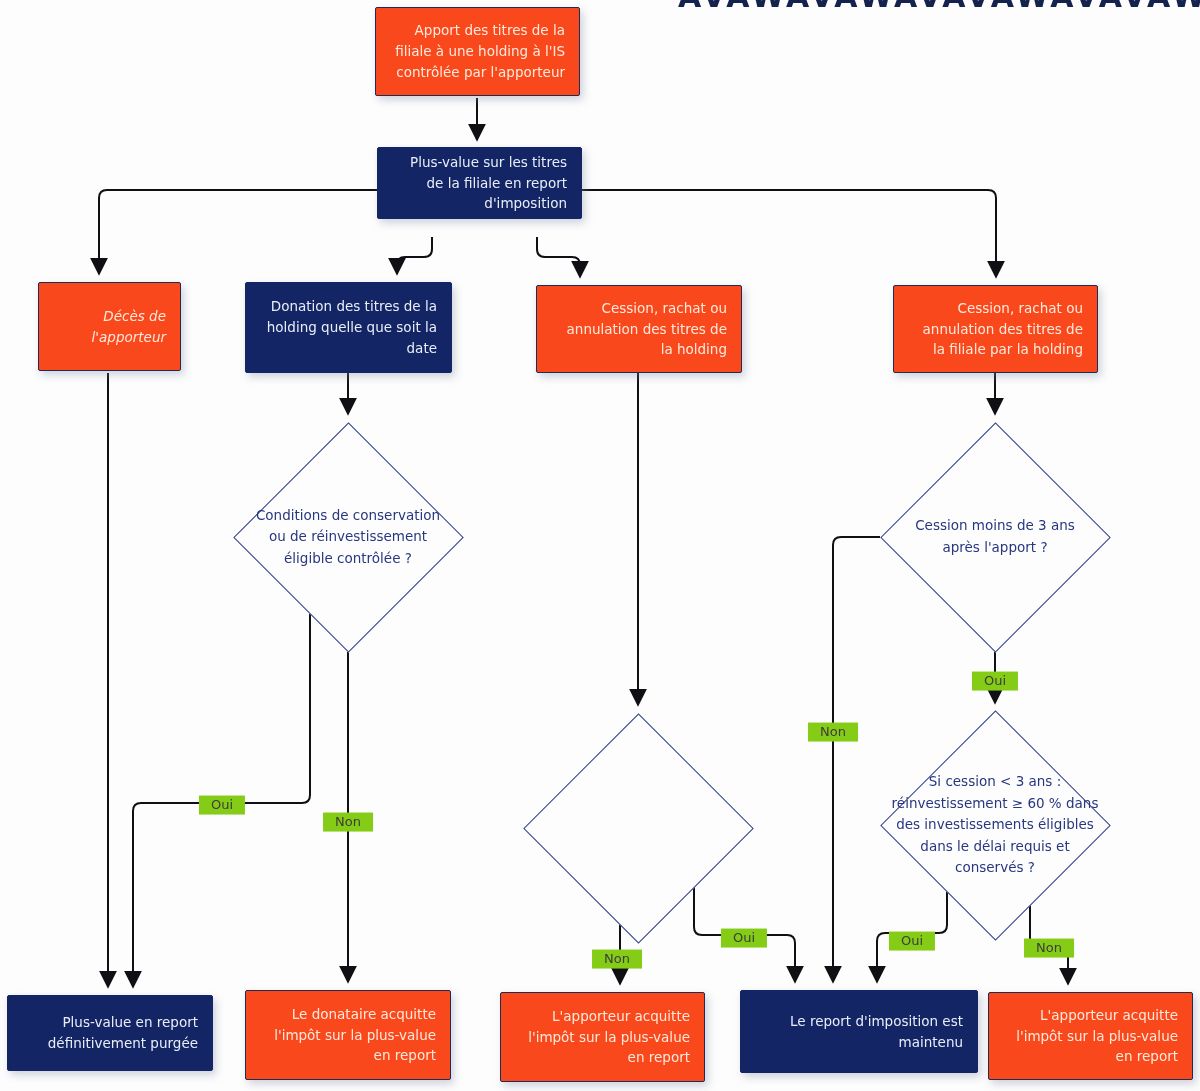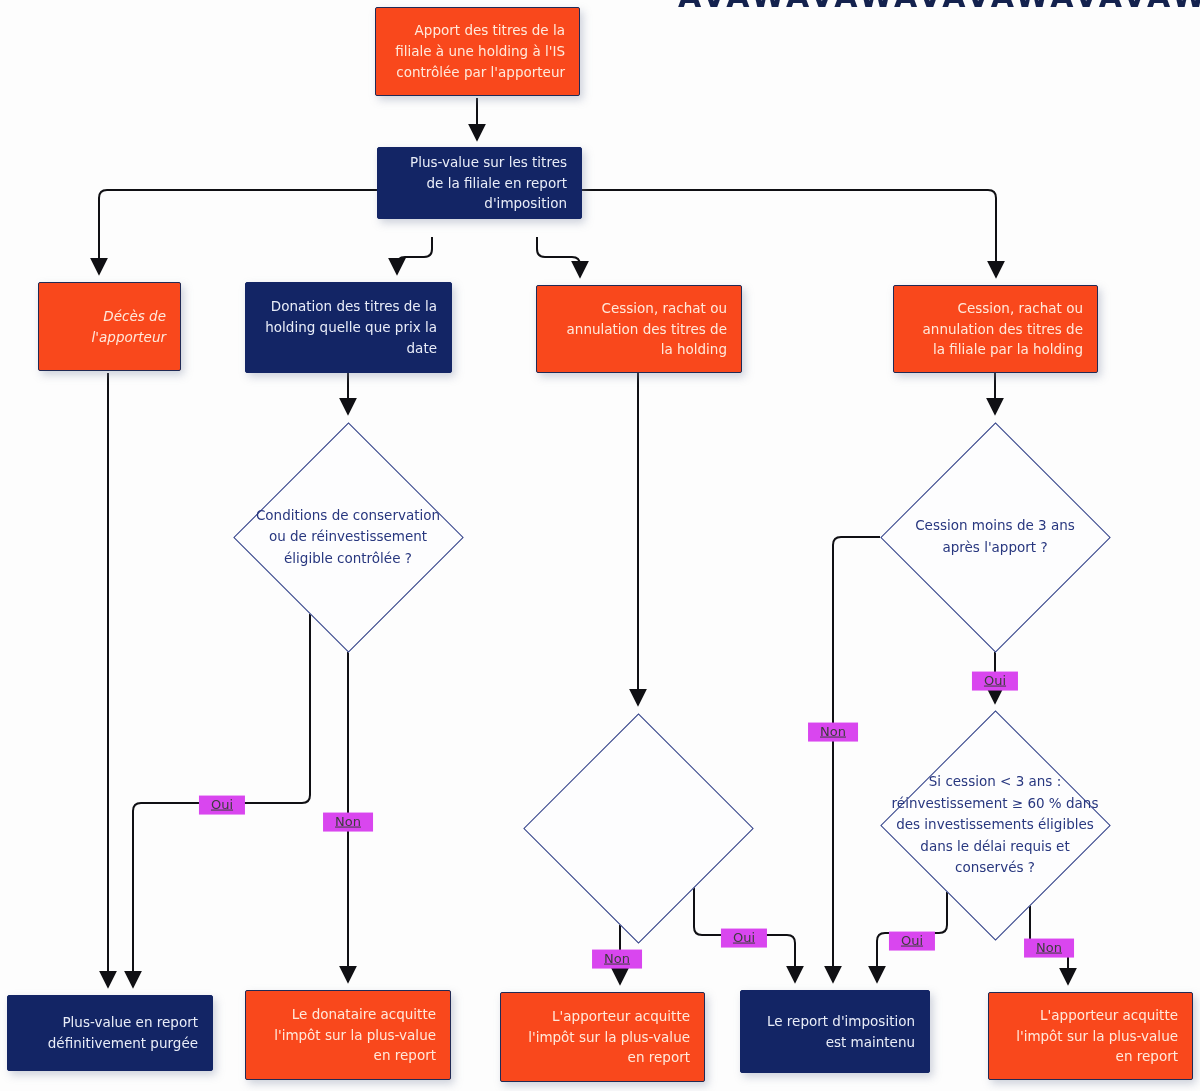--- a/index.html
+++ b/index.html
@@ -19,21 +19,21 @@
   .diamond{
     position:absolute;z-index:1;transform:rotate(45deg);
     background:#fdfdfe;border:1.5px solid #303f87;box-sizing:border-box;
   }
   .diamond-text{
     position:absolute;z-index:2;display:flex;align-items:center;justify-content:center;
     text-align:center;color:#28377f;font-size:13.5px;line-height:1.6;
   }
   .edge-label{
     position:absolute;z-index:3;transform:translate(-50%,-50%);
-    background:#d946ef;color:#3d3d3d;font-size:13px;padding:1px 12px;line-height:1.3;text-decoration:underline;
+    background:#84cc16;color:#3d3d3d;font-size:13px;padding:1px 12px;line-height:1.3;
   }
   .top-strip{
     position:absolute;left:678px;top:0;width:522px;height:15px;overflow:hidden;z-index:1;
   }
   .top-strip-inner{
     position:absolute;left:0;top:-21px;font-size:30px;font-weight:bold;color:#14224e;
     letter-spacing:3px;white-space:nowrap;font-family:"DejaVu Sans",sans-serif;
   }
 </style>
 </head>
@@ -71,21 +71,21 @@
       <path d="M1030,905 V939 Q1030,947 1038,947 H1060 Q1068,947 1068,955 V984" marker-end="url(#arw)"></path>
     </g>
   </svg>
 
   <div class="node orange" style="left:375px;top:7px;width:205px;height:89px;">Apport des titres de la filiale à une holding à l'IS contrôlée par l'apporteur</div>
 
   <div class="node navy" style="left:377px;top:147px;width:205px;height:72px;">Plus-value sur les titres de la filiale en report d'imposition</div>
 
   <div class="node orange" style="left:38px;top:282px;width:143px;height:89px;font-style:italic;">Décès de l'apporteur</div>
 
-  <div class="node navy" style="left:245px;top:282px;width:207px;height:91px;">Donation des titres de la holding quelle que prix la date</div>
+  <div class="node navy" style="left:245px;top:282px;width:207px;height:91px;">Donation des titres de la holding quelle que soit la date</div>
 
   <div class="node orange" style="left:536px;top:285px;width:206px;height:88px;">Cession, rachat ou annulation des titres de la holding</div>
 
   <div class="node orange" style="left:893px;top:285px;width:205px;height:88px;">Cession, rachat ou annulation des titres de la filiale par la holding</div>
 
   <div class="diamond" style="left:266.5px;top:455.5px;width:163px;height:163px;"></div>
   <div class="diamond-text" style="left:248px;top:487px;width:200px;height:100px;">Conditions de conservation ou de réinvestissement éligible contrôlée ?</div>
 
   <div class="diamond" style="left:556.5px;top:746.5px;width:163px;height:163px;"></div>
 
@@ -94,21 +94,21 @@
 
   <div class="diamond" style="left:913.5px;top:743.5px;width:163px;height:163px;"></div>
   <div class="diamond-text" style="left:890px;top:760px;width:210px;height:130px;">Si cession &lt; 3 ans : réinvestissement ≥ 60 % dans des investissements éligibles dans le délai requis et conservés ?</div>
 
   <div class="node navy" style="left:7px;top:995px;width:206px;height:76px;">Plus-value en report définitivement purgée</div>
 
   <div class="node orange" style="left:245px;top:990px;width:206px;height:90px;">Le donataire acquitte l'impôt sur la plus-value en report</div>
 
   <div class="node orange" style="left:500px;top:992px;width:205px;height:90px;">L'apporteur acquitte l'impôt sur la plus-value en report</div>
 
-  <div class="node navy" style="left:740px;top:990px;width:190px;height:83px;">Le report d'imposition est maintenu</div>
+  <div class="node navy" style="left:740px;top:990px;width:238px;height:83px;">Le report d'imposition est maintenu</div>
 
   <div class="node orange" style="left:988px;top:992px;width:205px;height:88px;">L'apporteur acquitte l'impôt sur la plus-value en report</div>
 
   <div class="edge-label" style="left:222px;top:805px;">Oui</div>
   <div class="edge-label" style="left:348px;top:822px;">Non</div>
   <div class="edge-label" style="left:617px;top:959px;">Non</div>
   <div class="edge-label" style="left:744px;top:938px;">Oui</div>
   <div class="edge-label" style="left:995px;top:681px;">Oui</div>
   <div class="edge-label" style="left:833px;top:732px;">Non</div>
   <div class="edge-label" style="left:912px;top:941px;">Oui</div>

